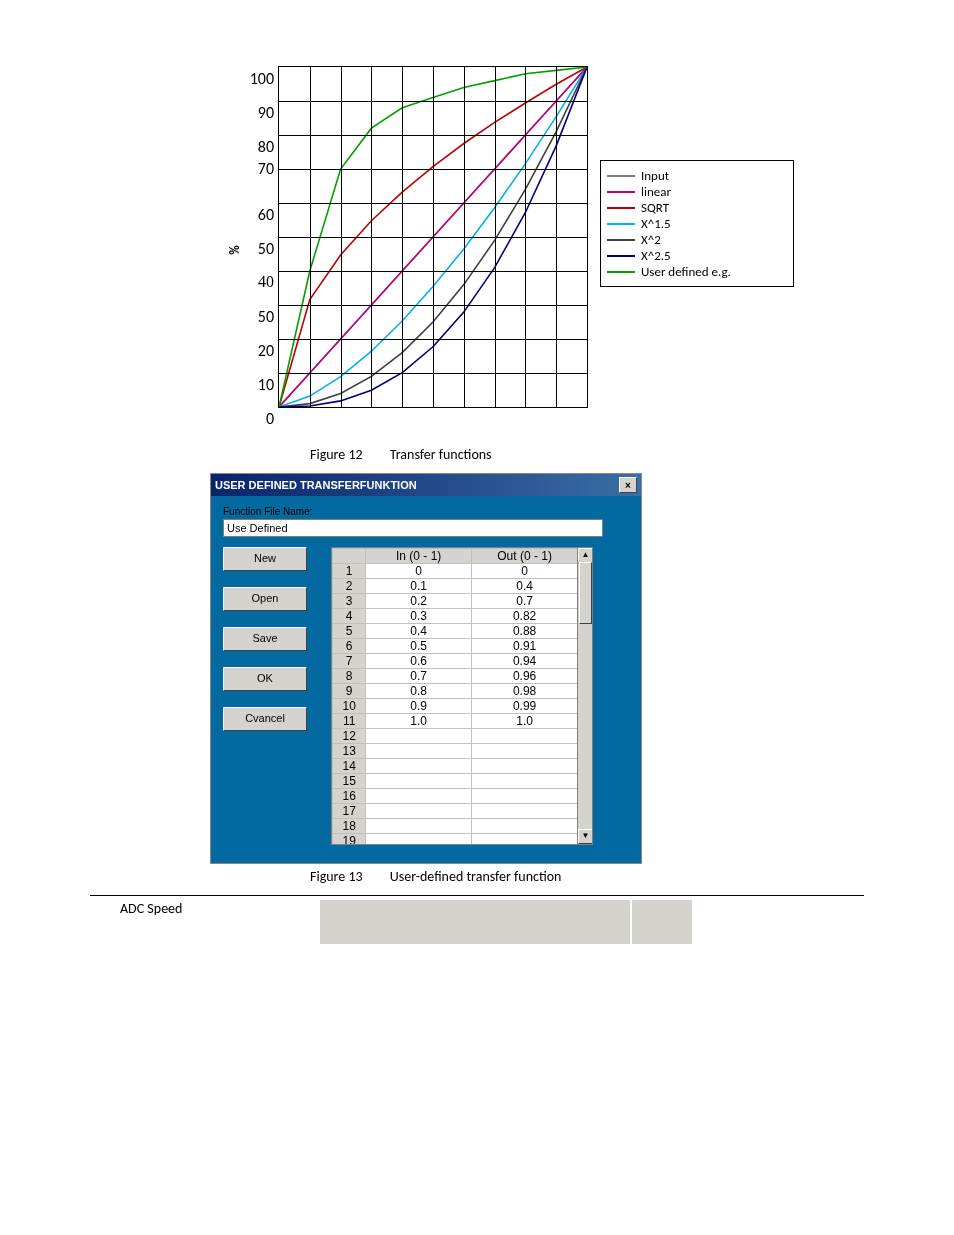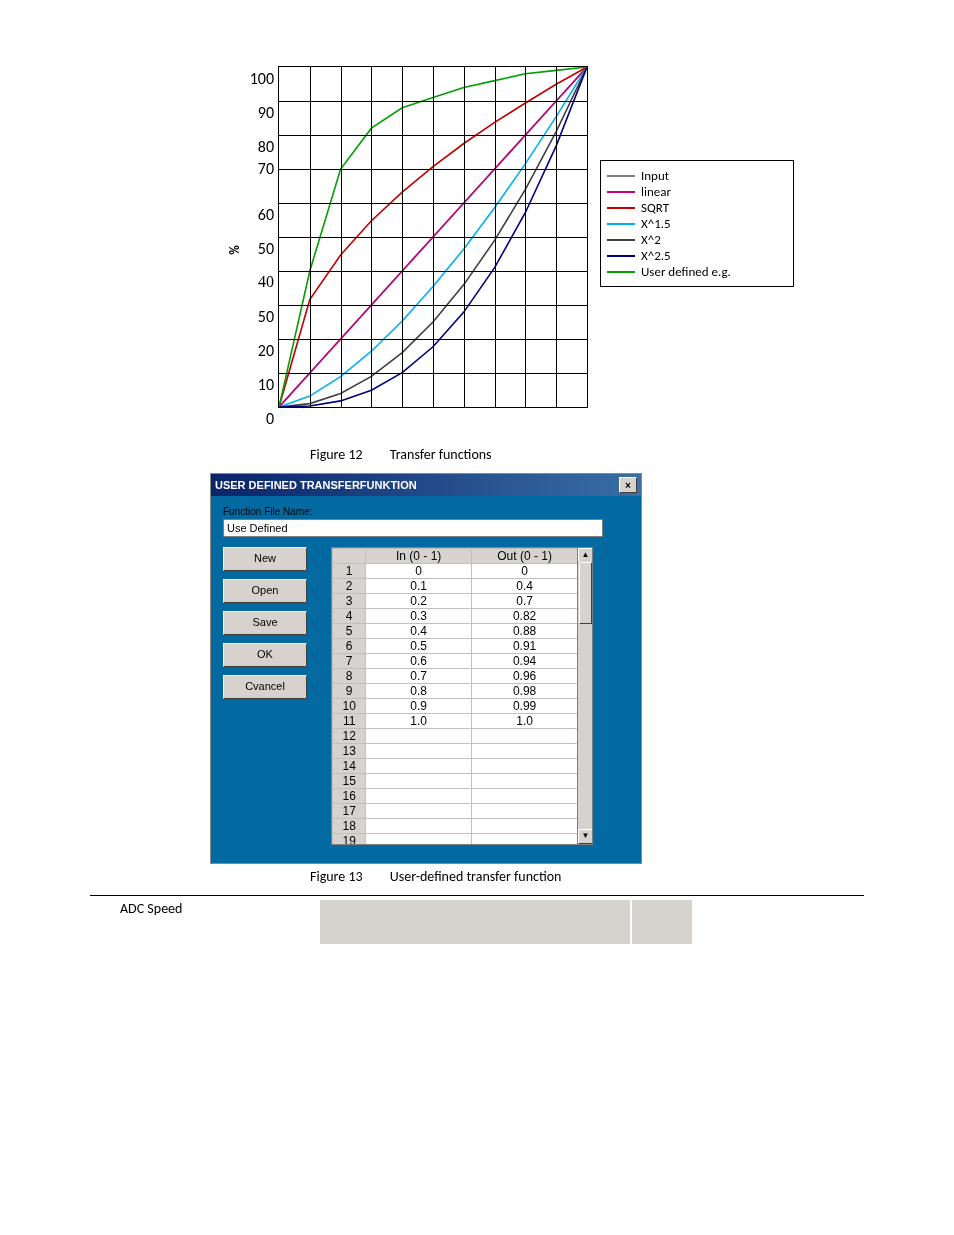--- a/index.html
+++ b/index.html
@@ -136,21 +136,21 @@
     padding: 1px 3px;
     font-size: 11px;
     width: 380px;
     box-sizing: border-box;
     margin-bottom: 10px;
   }
   .lower {
     display: flex;
     gap: 24px;
   }
-  .btn-col { display: flex; flex-direction: column; gap: 8px; }
+  .btn-col { display: flex; flex-direction: column; gap: 16px; }
   .win-btn {
     width: 82px;
     height: 22px;
     background: #d6d3ce;
     border: 1px solid #fff;
     border-right-color: #404040;
     border-bottom-color: #404040;
     font-size: 11px;
     text-align: center;
     line-height: 20px;

